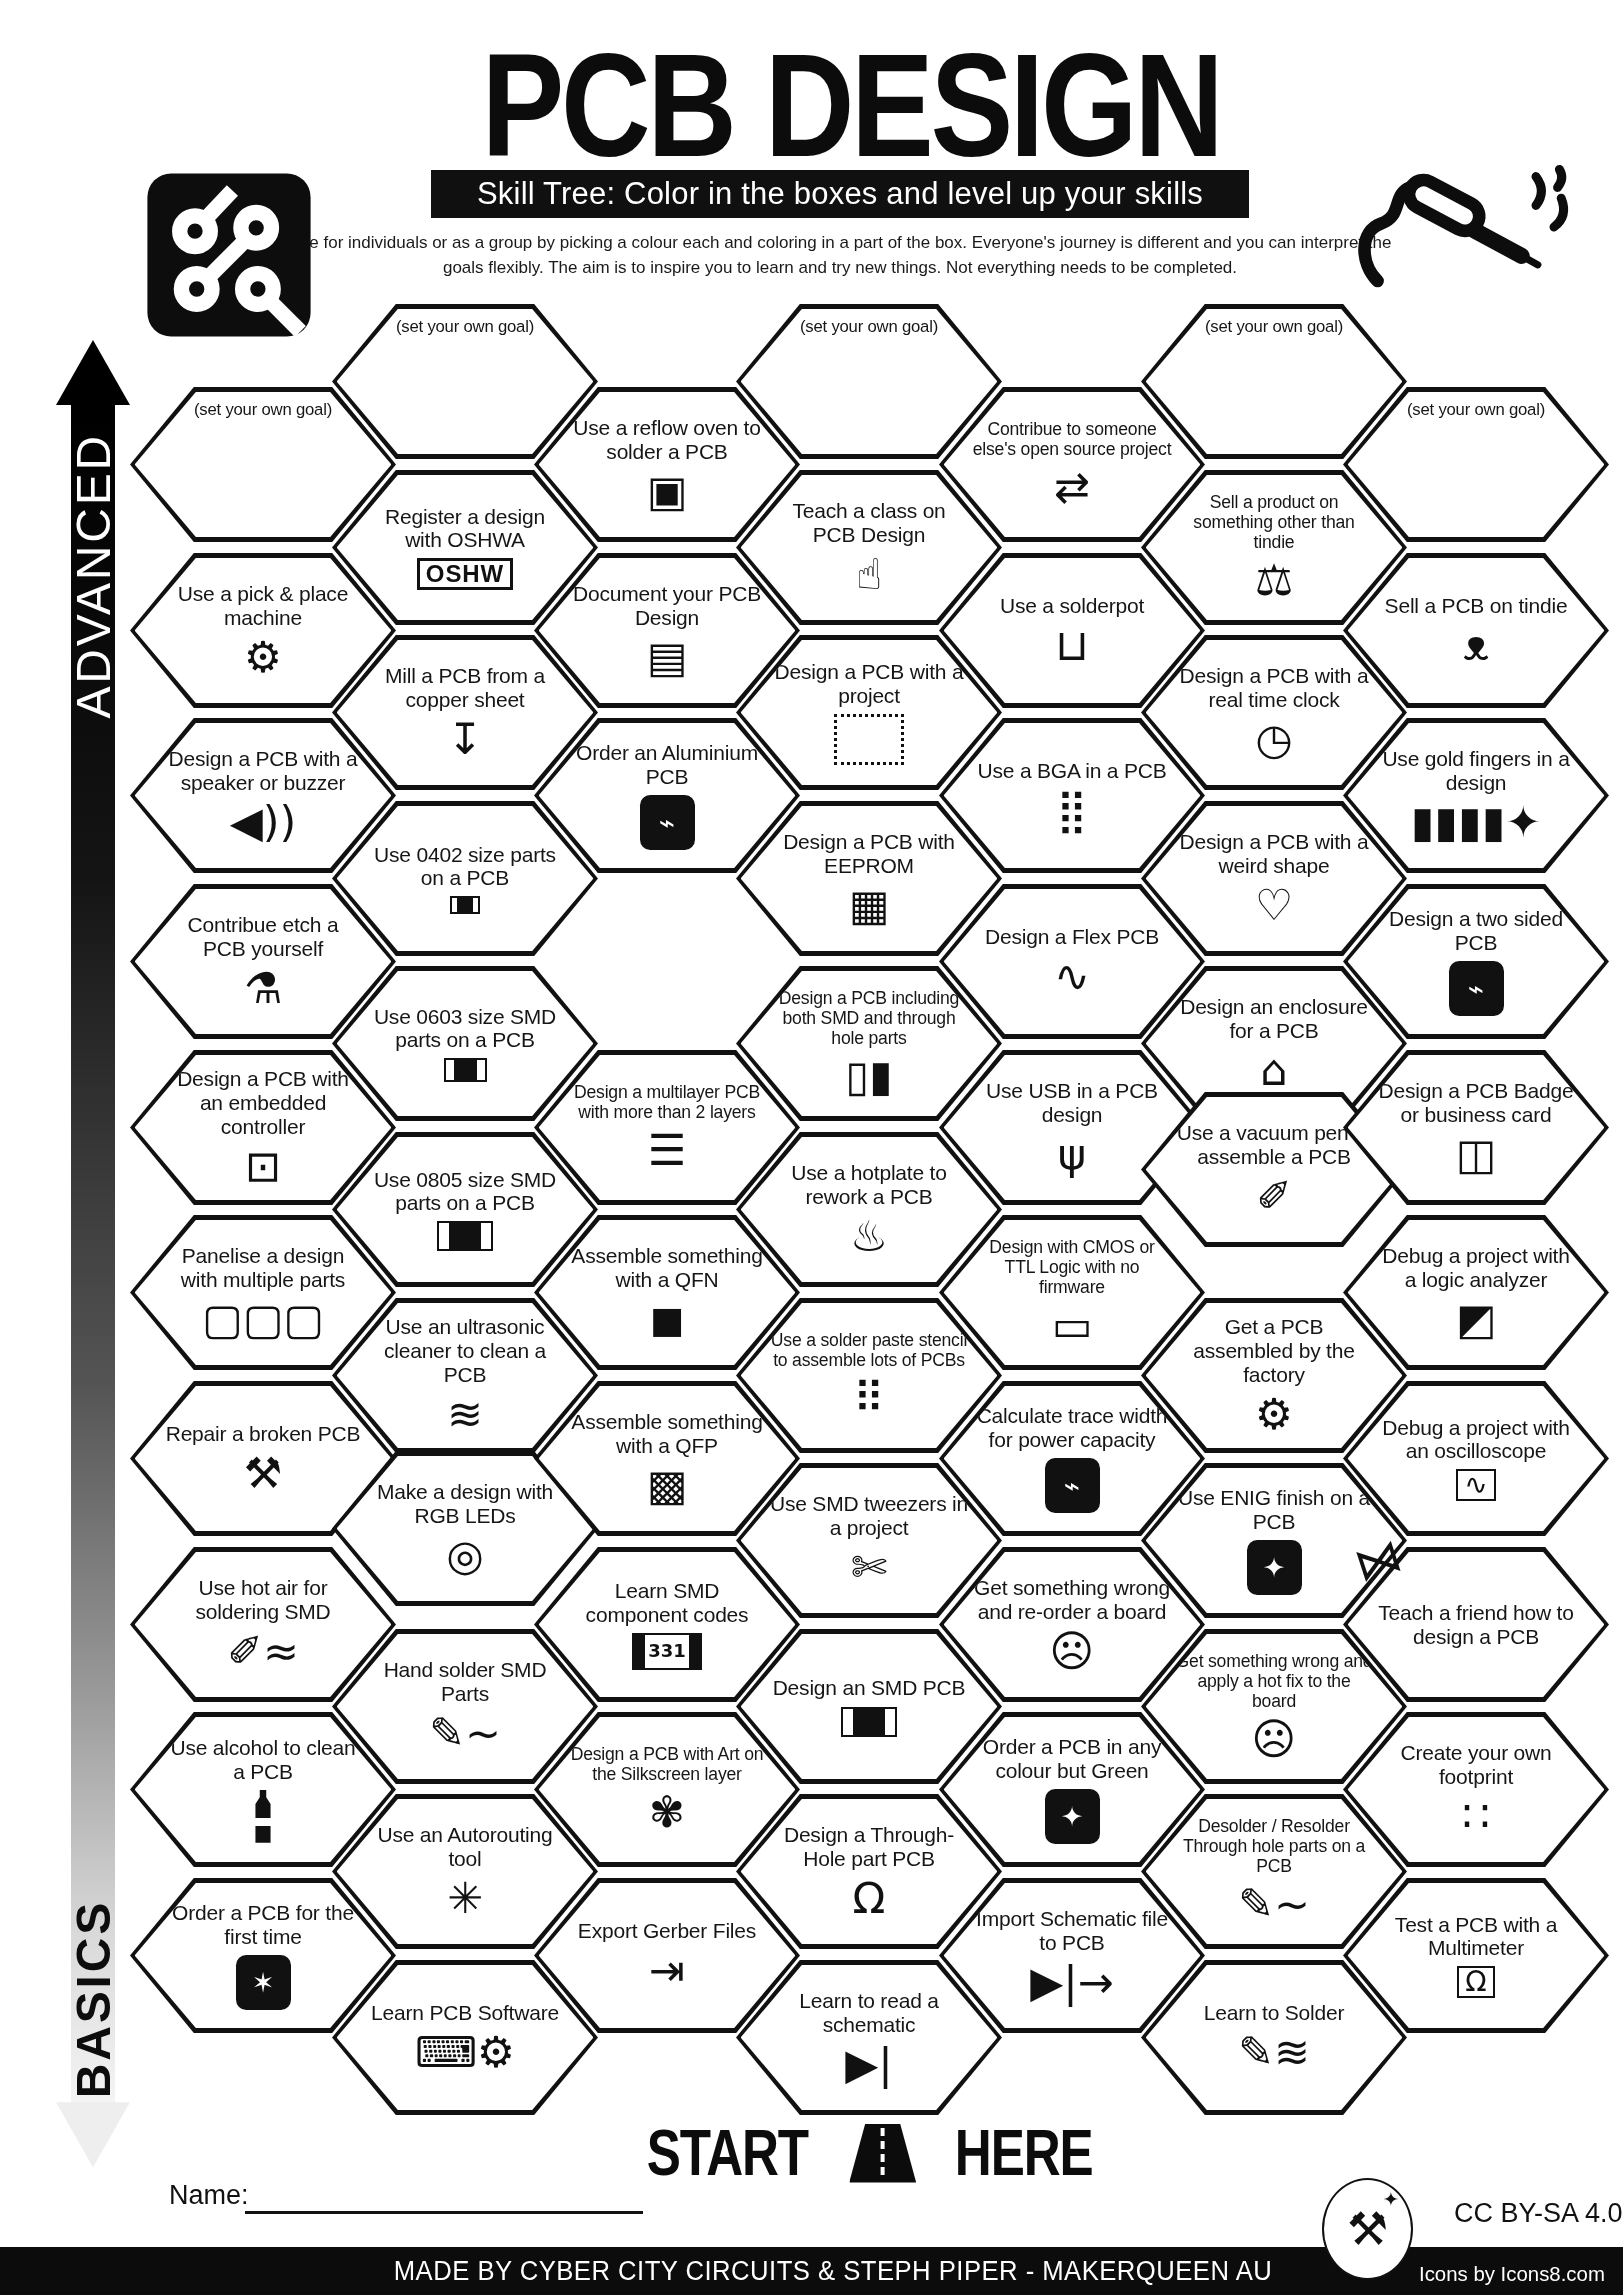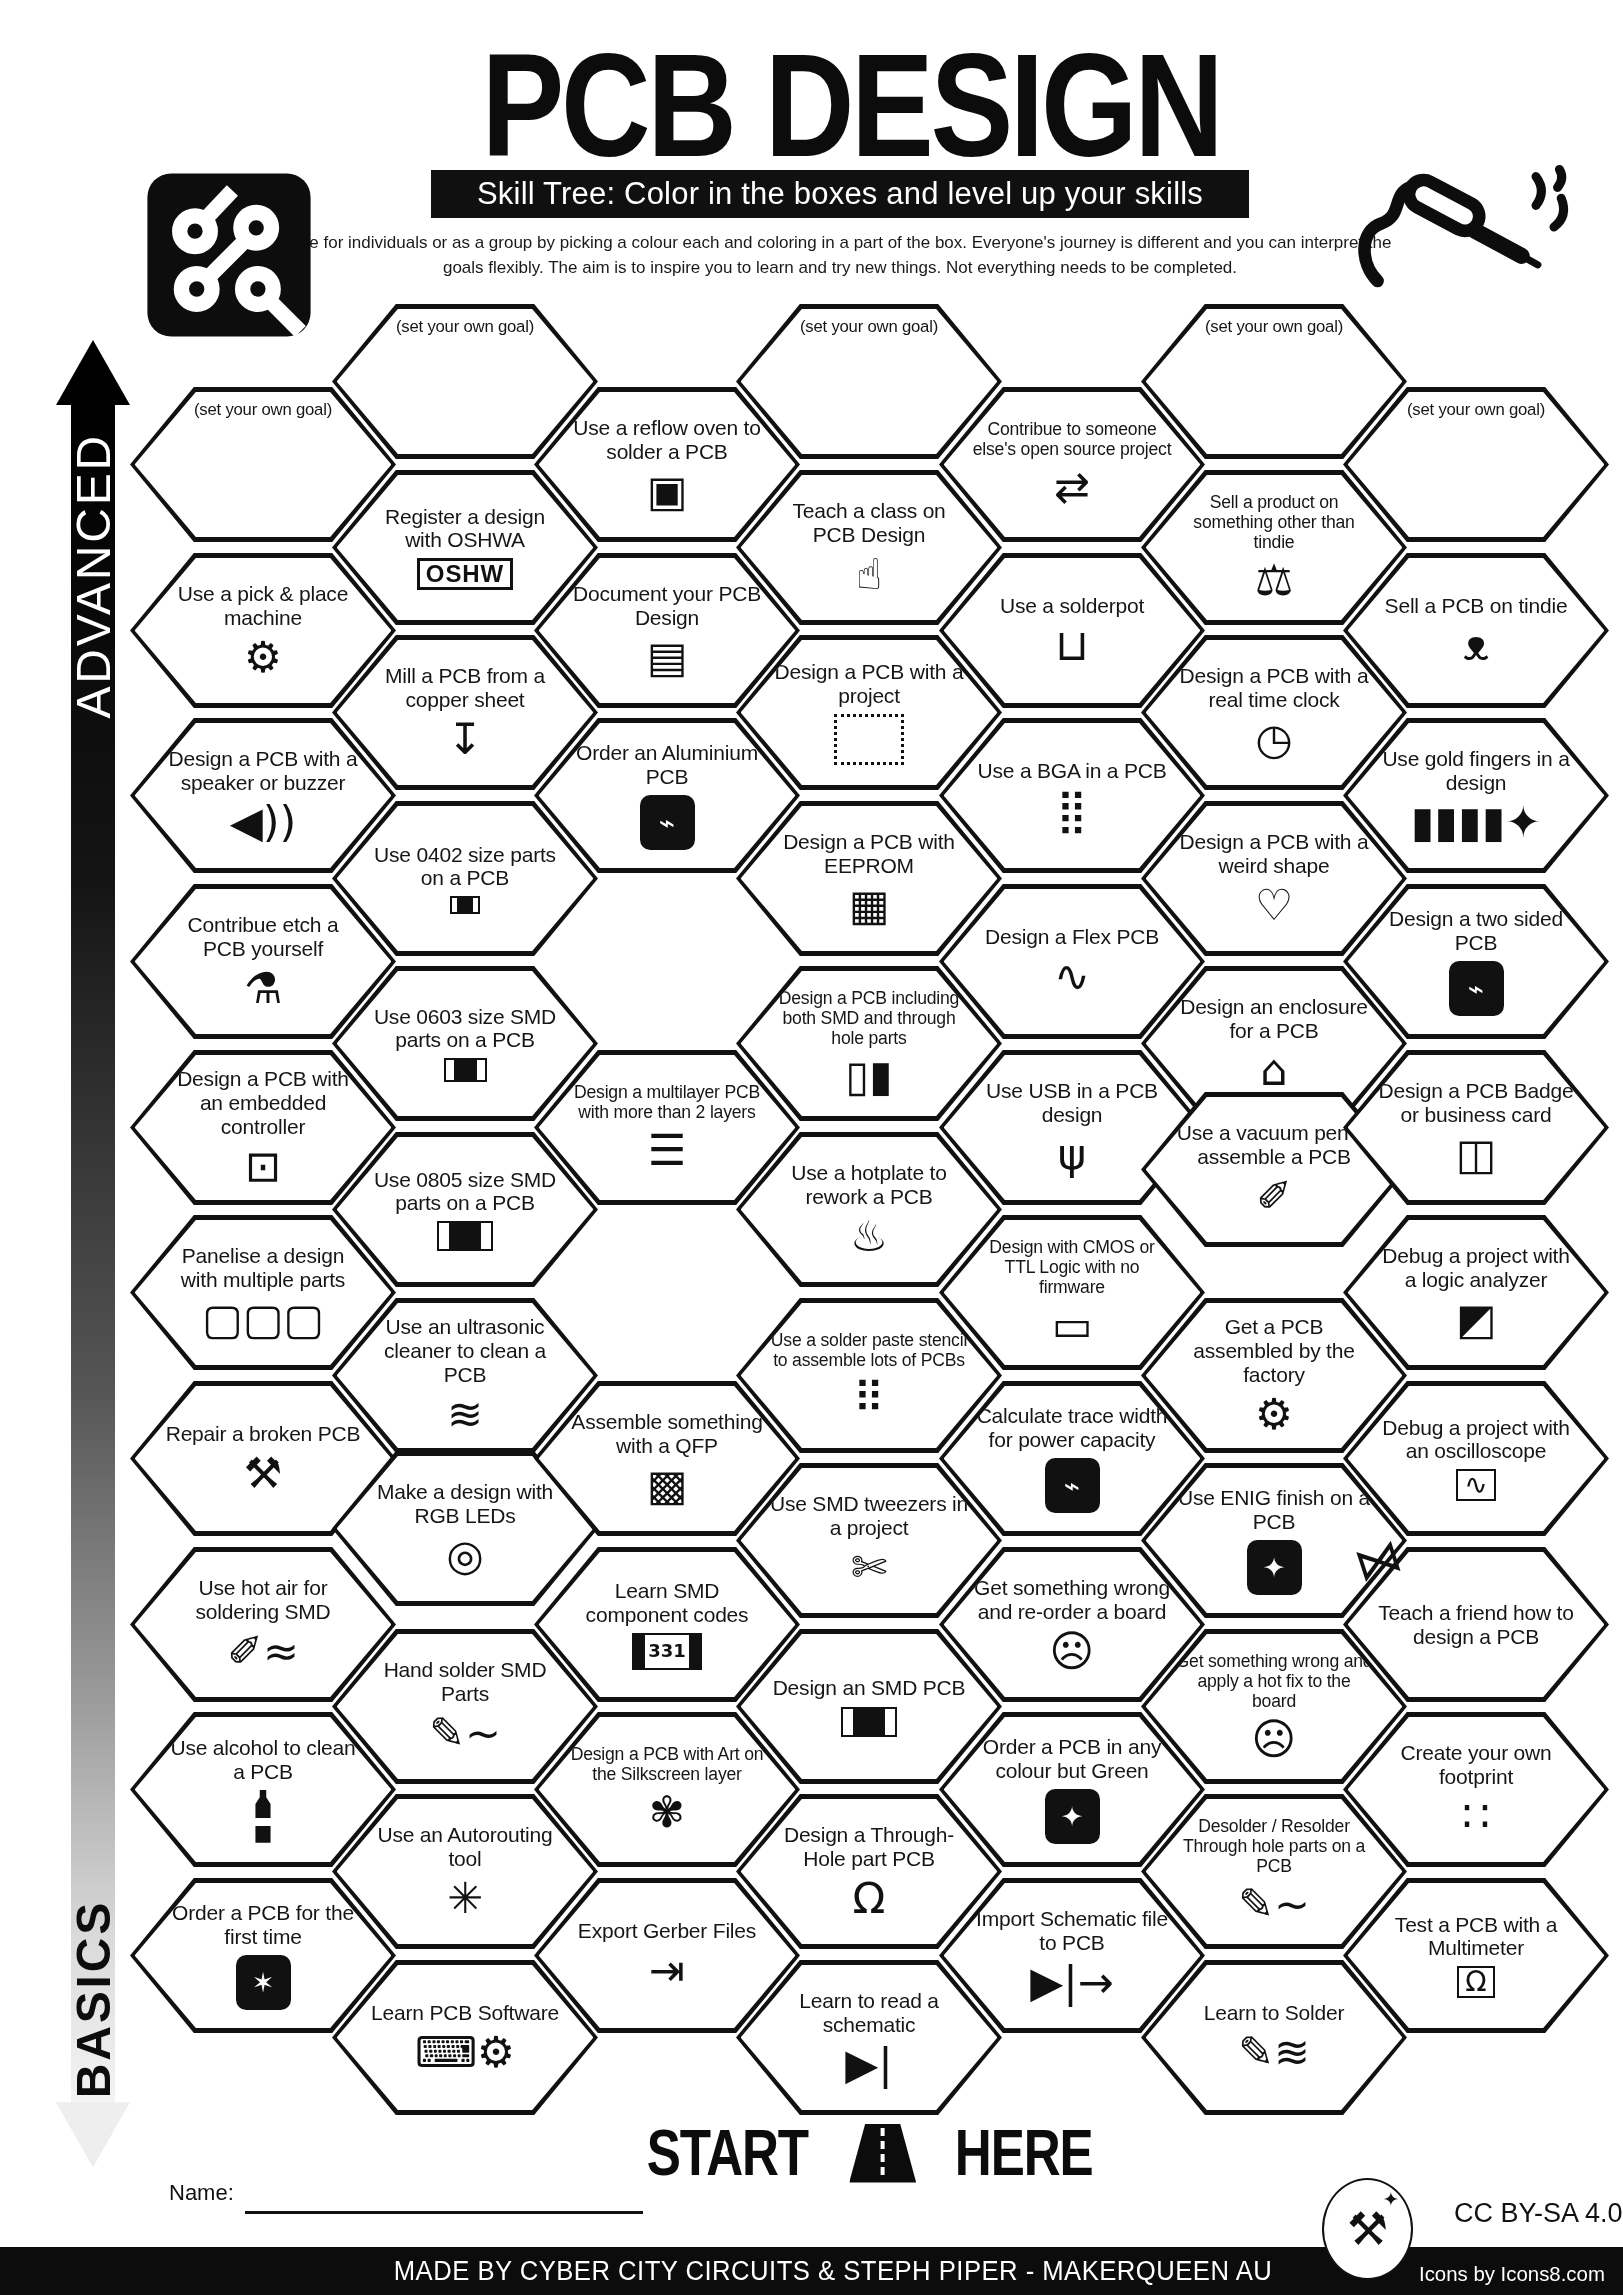--- a/index.html
+++ b/index.html
@@ -67,21 +67,21 @@
 
   
   .start-block { position:absolute; left:868px; top:2116px; transform:translateX(-50%);
     display:flex; align-items:center; gap:21px; }
   .start-word { font-size:64px; font-weight:700; letter-spacing:-1.4px; transform:scaleX(0.8); color:#0c0c0c; }
   .road { width:67px; height:59px; background:#0c0c0c; clip-path:polygon(24% 0,76% 0,100% 100%,0 100%);
     display:flex; justify-content:center; }
   .road-line { width:0; height:80%; margin-top:4.6px; border-left:4.2px dashed #fff; }
 
   
-  .name-label { position:absolute; left:169px; top:2180px; font-size:22px; color:#111; }
+  .name-label { position:absolute; left:169px; top:2180px; font-size:27px; color:#111; }
   .name-line { position:absolute; left:245px; top:2177px; width:398px; height:37px;
     border-bottom:3.7px solid #111; }
   .footer-bar { position:absolute; left:0; top:2247px; width:1623px; height:48px; background:#0c0c0c; }
   .credit { position:absolute; left:833px; top:2256px; transform:translateX(-50%) scaleX(0.95);
     color:#fff; font-size:27px; letter-spacing:0.5px; white-space:nowrap; }
   .seal { position:absolute; left:1322px; top:2178px; width:91px; height:102px; background:#fff;
     border:2.3px solid #111; border-radius:50%; display:flex; align-items:center; justify-content:center; z-index:3; }
   .seal .tools { font-family:"DejaVu Sans",sans-serif; font-size:46px; color:#111; }
   .seal .spark { position:absolute; right:12px; top:8.3px; font-family:"DejaVu Sans",sans-serif;
     font-size:19.4px; color:#111; }
@@ -298,20 +298,27 @@
           <div class="hex-icon s-pcb">⌁</div>
         </div>
       </div>
       <div class="hex" style="left: 534px; top: 1050px;">
         <div class="hex-bg"></div>
         <div class="hex-in">
           <div class="hex-label small">Design a multilayer PCB with more than 2 layers</div>
           <div class="hex-icon">☰</div>
         </div>
       </div>
+      <div class="hex" style="left: 534px; top: 1215px;">
+        <div class="hex-bg"></div>
+        <div class="hex-in">
+          <div class="hex-label">Assemble something with a QFN</div>
+          <div class="hex-icon">◼</div>
+        </div>
+      </div>
       <div class="hex" style="left: 534px; top: 1381px;">
         <div class="hex-bg"></div>
         <div class="hex-in">
           <div class="hex-label">Assemble something with a QFP</div>
           <div class="hex-icon">▩</div>
         </div>
       </div>
       <div class="hex" style="left: 534px; top: 1547px;">
         <div class="hex-bg"></div>
         <div class="hex-in">

